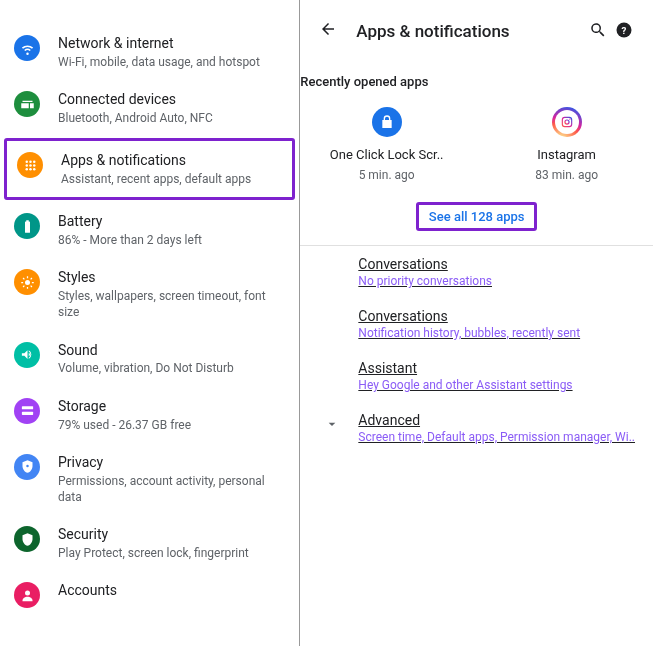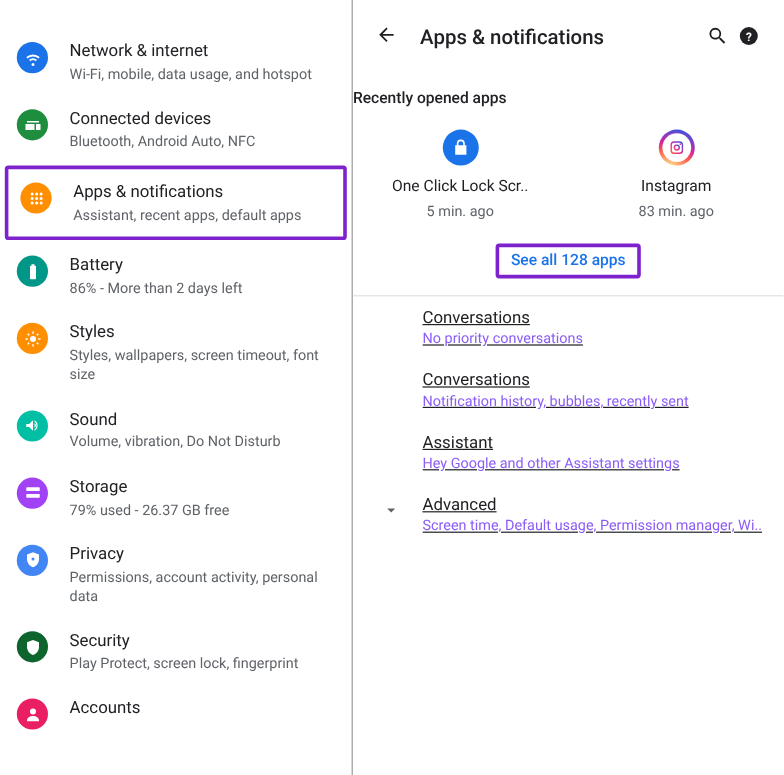--- a/index.html
+++ b/index.html
@@ -324,16 +324,16 @@
     <div class="sub">Hey Google and other Assistant settings</div>
   </div>
 
   <div class="r-item adv">
     <span class="chev">
       <svg viewBox="0 0 24 24" width="16" height="16" fill="#5f6368">
           <path d="M7 10l5 5 5-5z"></path>
         </svg>
     </span>
     <div class="title">Advanced</div>
-    <div class="sub">Screen time, Default usage, Permission manager, Wi..</div>
+    <div class="sub">Screen time, Default apps, Permission manager, Wi..</div>
   </div>
 
 </div>
 
 </body></html>

